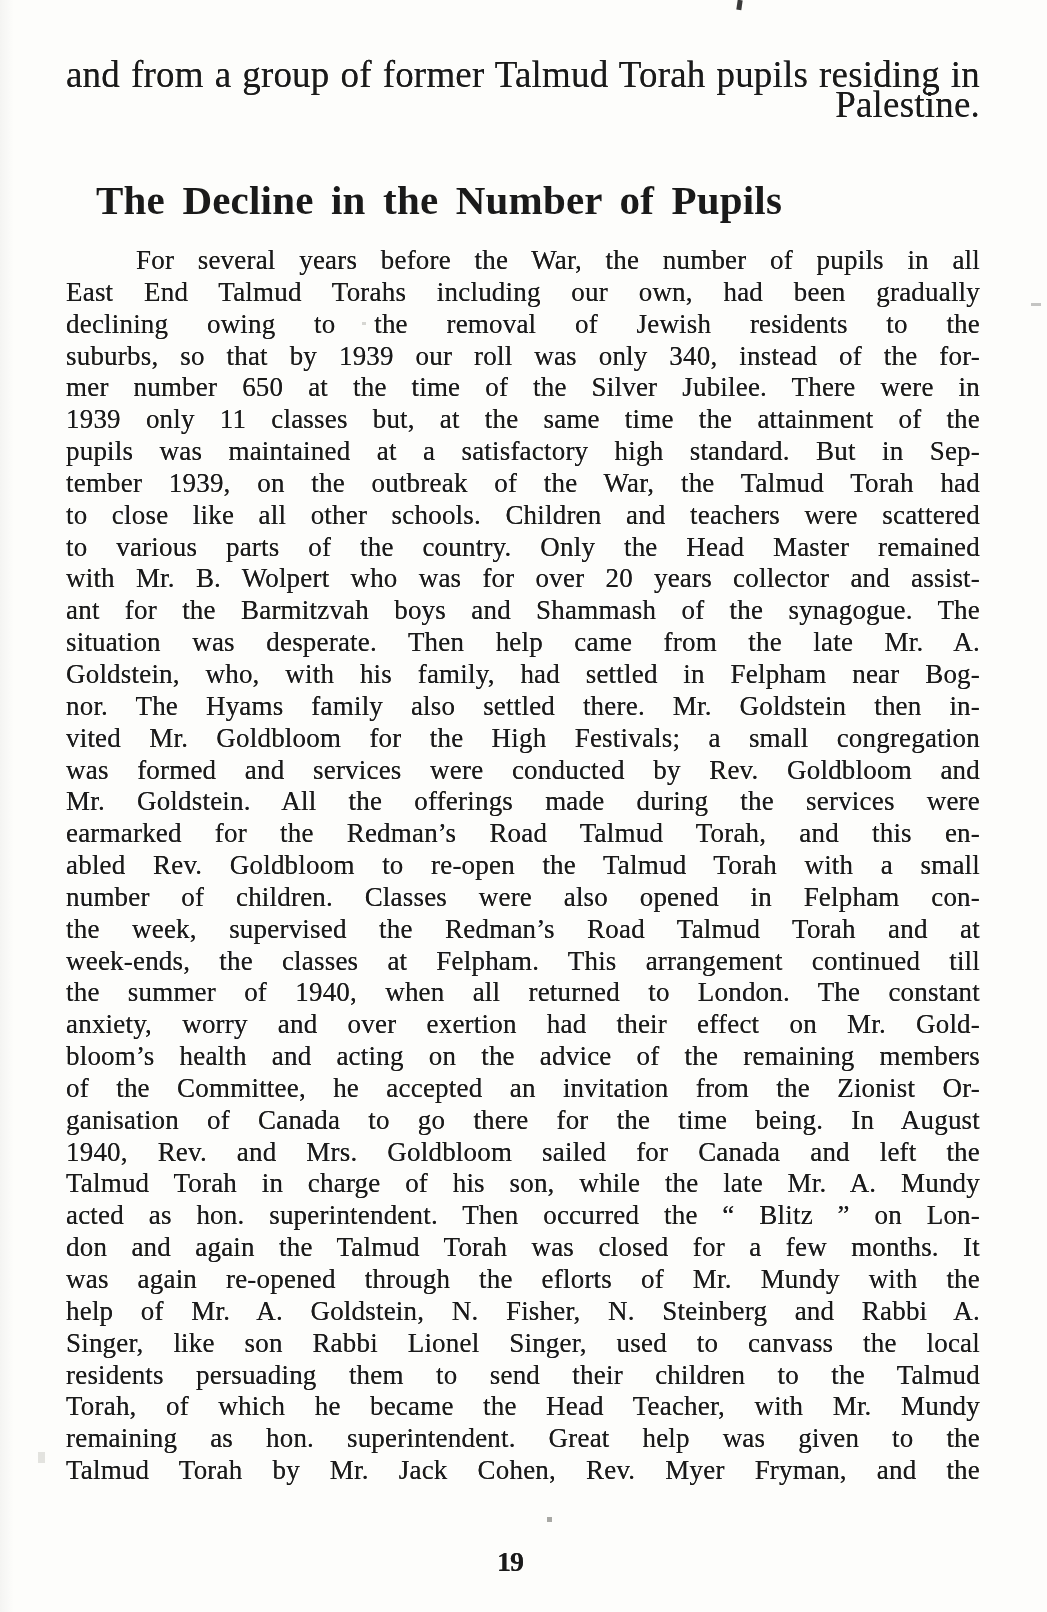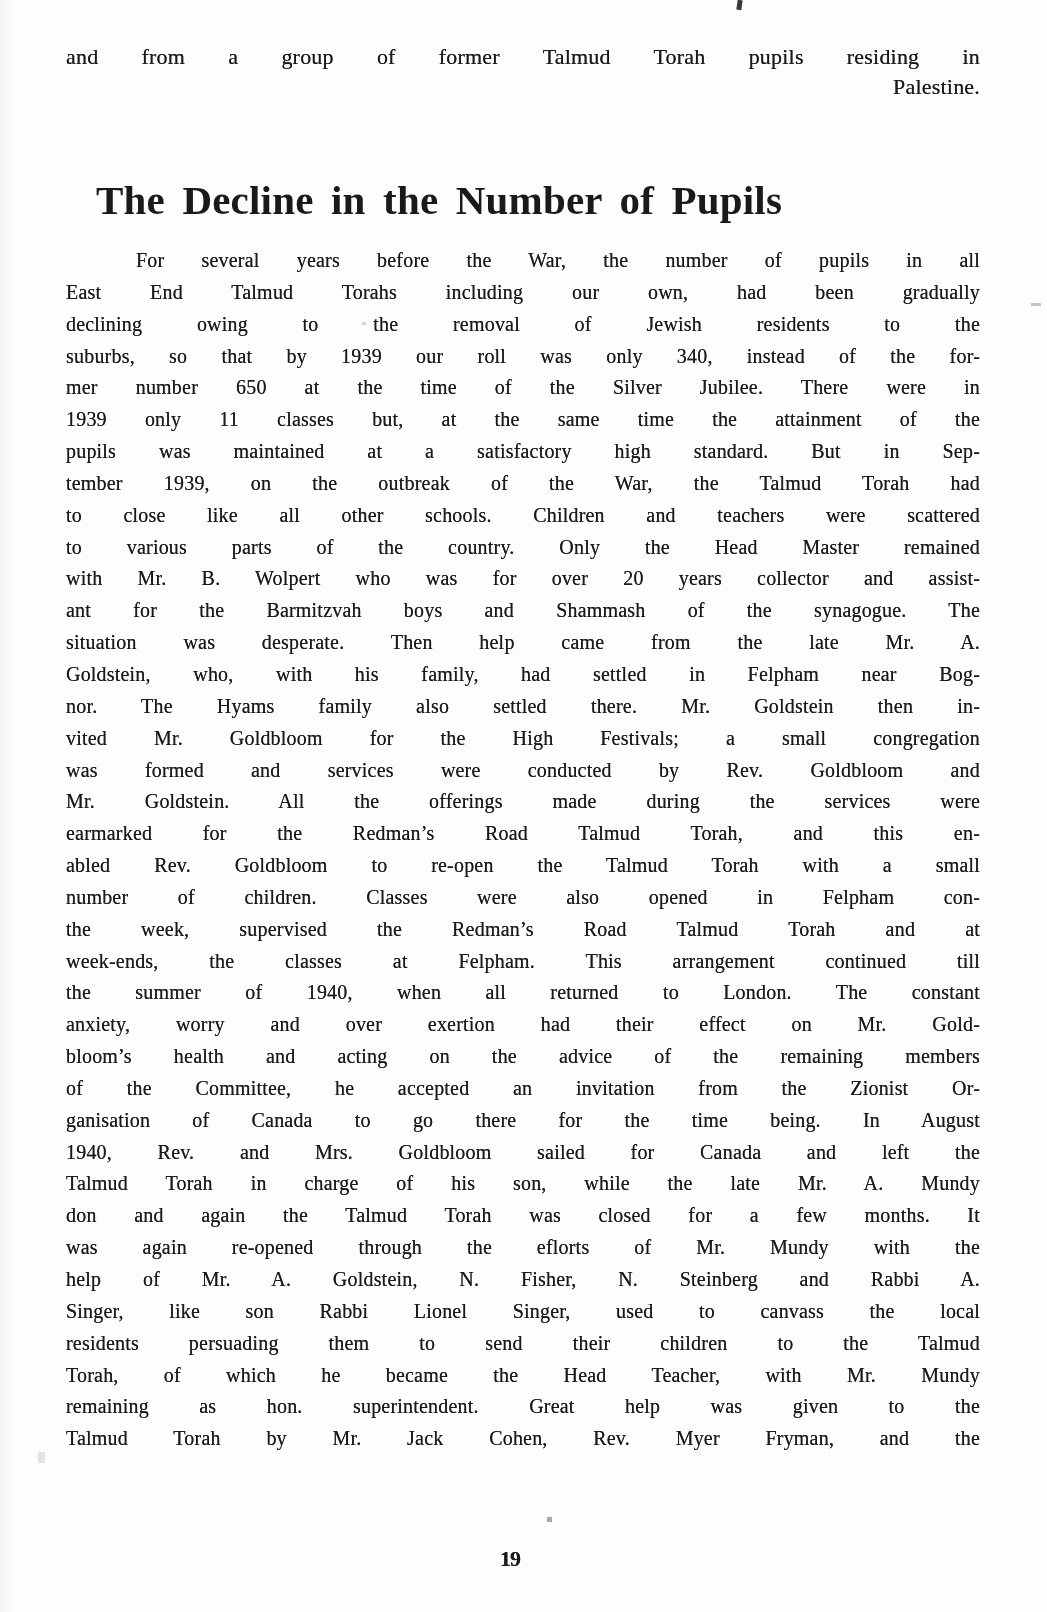--- a/index.html
+++ b/index.html
@@ -24,64 +24,64 @@
     width: 14px;
     background: linear-gradient(to right, rgba(0,0,0,0.035), rgba(0,0,0,0));
     pointer-events: none;
   }
   .textcol {
     position: absolute;
     left: 66px;
     width: 914px;
   }
   .intro {
-    top: 42px;
-    font-size: 22px;
+    top: 60px;
+    font-size: 37px;
     line-height: 29.5px;
     letter-spacing: 0.2px;
     font-family: Liberation Serif, serif;
   }
   .heading {
     position: absolute;
     left: 66px;
     width: 914px;
     top: 178px;
     font-size: 41px;
     font-weight: bold;
     line-height: 44px;
     text-align: left;
     text-indent: 30px;
     word-spacing: 7px;
     letter-spacing: 0.2px;
     white-space: nowrap;
   }
   .bodypara {
     top: 245px;
-    font-size: 20px;
+    font-size: 27px;
     line-height: 31.85px;
     letter-spacing: 0.2px;
   }
   .line {
     text-align: right;
     text-shadow: 0 0 0.45px rgba(10,10,10,0.75);
   }
   .line.j {
     text-align: justify;
     text-align-last: justify;
   }
   .line.ind {
     text-indent: 70px;
   }
   .pagenum {
     position: absolute;
     left: 0;
     top: 1546px;
     width: 1020px;
     text-align: center;
-    font-size: 22px;
+    font-size: 28px;
     font-weight: bold;
     letter-spacing: -1px;
     text-shadow: 0 0 0.4px rgba(10,10,10,0.7);
   }
   
   .speck { position: absolute; pointer-events: none; }
   .speck-a { left: 737px; top: 0;     width: 5px;  height: 10px; background: #3a3a3a; transform: rotate(8deg); }
   .speck-b { left: 1031px; top: 303px; width: 10px; height: 3px;  background: #c4c4c2; }
   .speck-c { left: 362px; top: 322px; width: 4px;  height: 3px;  background: #d6d6d2; }
   .speck-d { left: 547px; top: 1517px; width: 5px;  height: 5px;  background: #a8a8a4; }
@@ -123,20 +123,21 @@
       <div class="line j">number of children. Classes were also opened in Felpham con-</div>
       <div class="line j">the week, supervised the Redman’s Road Talmud Torah and at</div>
       <div class="line j">week-ends, the classes at Felpham. This arrangement continued till</div>
       <div class="line j">the summer of 1940, when all returned to London. The constant</div>
       <div class="line j">anxiety, worry and over exertion had their effect on Mr. Gold-</div>
       <div class="line j">bloom’s health and acting on the advice of the remaining members</div>
       <div class="line j">of the Committee, he accepted an invitation from the Zionist Or-</div>
       <div class="line j">ganisation of Canada to go there for the time being. In August</div>
       <div class="line j">1940, Rev. and Mrs. Goldbloom sailed for Canada and left the</div>
       <div class="line j">Talmud Torah in charge of his son, while the late Mr. A. Mundy</div>
+      <div class="line j">acted as hon. superintendent. Then occurred the “ Blitz ” on Lon-</div>
       <div class="line j">don and again the Talmud Torah was closed for a few months. It</div>
       <div class="line j">was again re-opened through the eflorts of Mr. Mundy with the</div>
       <div class="line j">help of Mr. A. Goldstein, N. Fisher, N. Steinberg and Rabbi A.</div>
       <div class="line j">Singer, like son Rabbi Lionel Singer, used to canvass the local</div>
       <div class="line j">residents persuading them to send their children to the Talmud</div>
       <div class="line j">Torah, of which he became the Head Teacher, with Mr. Mundy</div>
       <div class="line j">remaining as hon. superintendent. Great help was given to the</div>
       <div class="line j">Talmud Torah by Mr. Jack Cohen, Rev. Myer Fryman, and the</div>
     </div>
 

